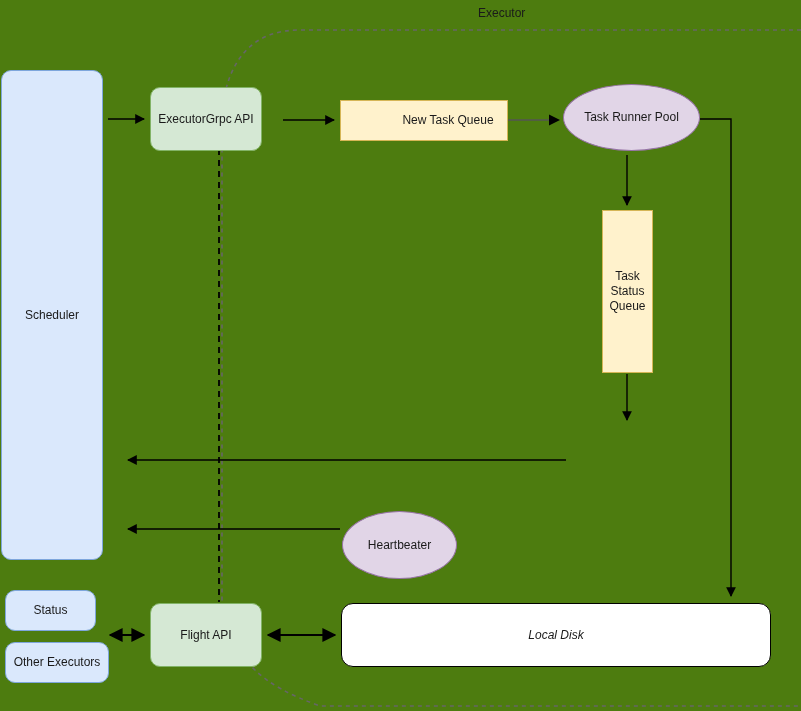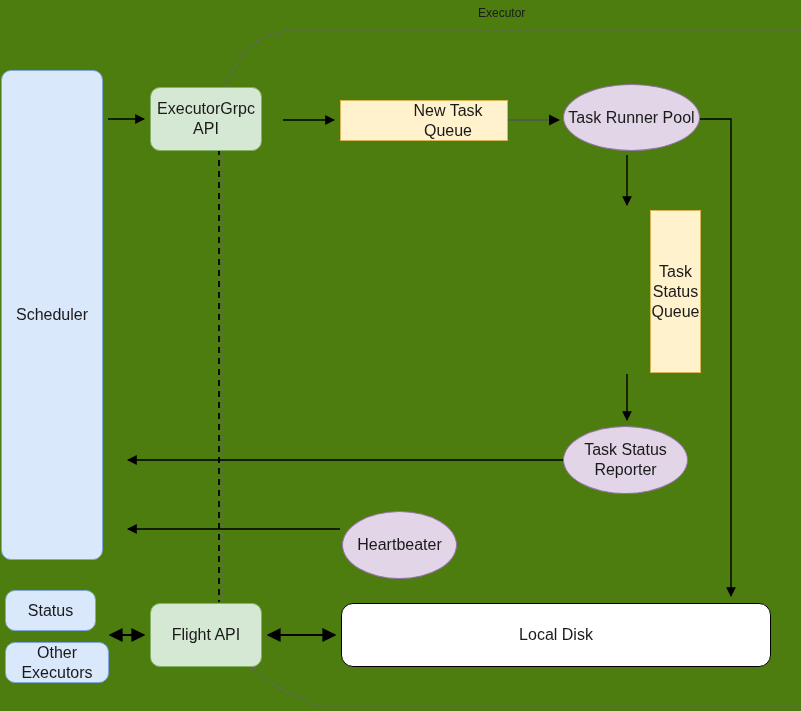--- a/index.html
+++ b/index.html
@@ -22,21 +22,21 @@
     width: 801px;
     height: 711px;
   }
   .node {
     position: absolute;
     box-sizing: border-box;
     display: flex;
     align-items: center;
     justify-content: center;
     text-align: center;
-    font-size: 16px;
+    font-size: 12px;
     color: #1a1a1a;
     line-height: 1.25;
     z-index: 2;
   }
   .node .lbl {
     display: block;
     white-space: pre-line;
   }
   .blue {
     background: #dae8fc;
@@ -124,43 +124,40 @@
   </div>
 
   <div class="node yellow" style="left:340px; top:100px; width:168px; height:41px;padding-left:48px;">
     <span class="lbl nowrap">New Task Queue</span>
   </div>
 
   <div class="node purple" style="left:563px; top:84px; width:137px; height:67px;">
     <span class="lbl nowrap">Task Runner Pool</span>
   </div>
 
-  <div class="node yellow" style="left:602px; top:210px; width:51px; height:163px;margin-left:48px;">
+  <div class="node yellow" style="left:602px; top:210px; width:51px; height:163px;">
     <span class="lbl">Task
 Status
 Queue</span>
   </div>
 
-  <div class="node purple" style="left:563px; top:426px; width:125px; height:68px;">
-    <span class="lbl nowrap">Task Status Reporter</span>
-  </div>
 
   <div class="node purple" style="left:342px; top:511px; width:115px; height:68px;">
     <span class="lbl nowrap">Heartbeater</span>
   </div>
 
   <div class="node blue" style="left:5px; top:590px; width:91px; height:41px;">
     <span class="lbl nowrap">Status</span>
   </div>
 
   <div class="node blue" style="left:5px; top:642px; width:104px; height:41px;">
     <span class="lbl nowrap">Other Executors</span>
   </div>
 
   <div class="node green" style="left:150px; top:603px; width:112px; height:64px;">
     <span class="lbl nowrap">Flight API</span>
   </div>
 
-  <div class="node plain" style="left:341px; top:603px; width:430px; height:64px;">
+  <div class="node plain" style="left:341px; top:603px; width:430px; height:64px;font-style:italic;">
     <span class="lbl nowrap">Local Disk</span>
   </div>
 
 </div>
 
 </body></html>

